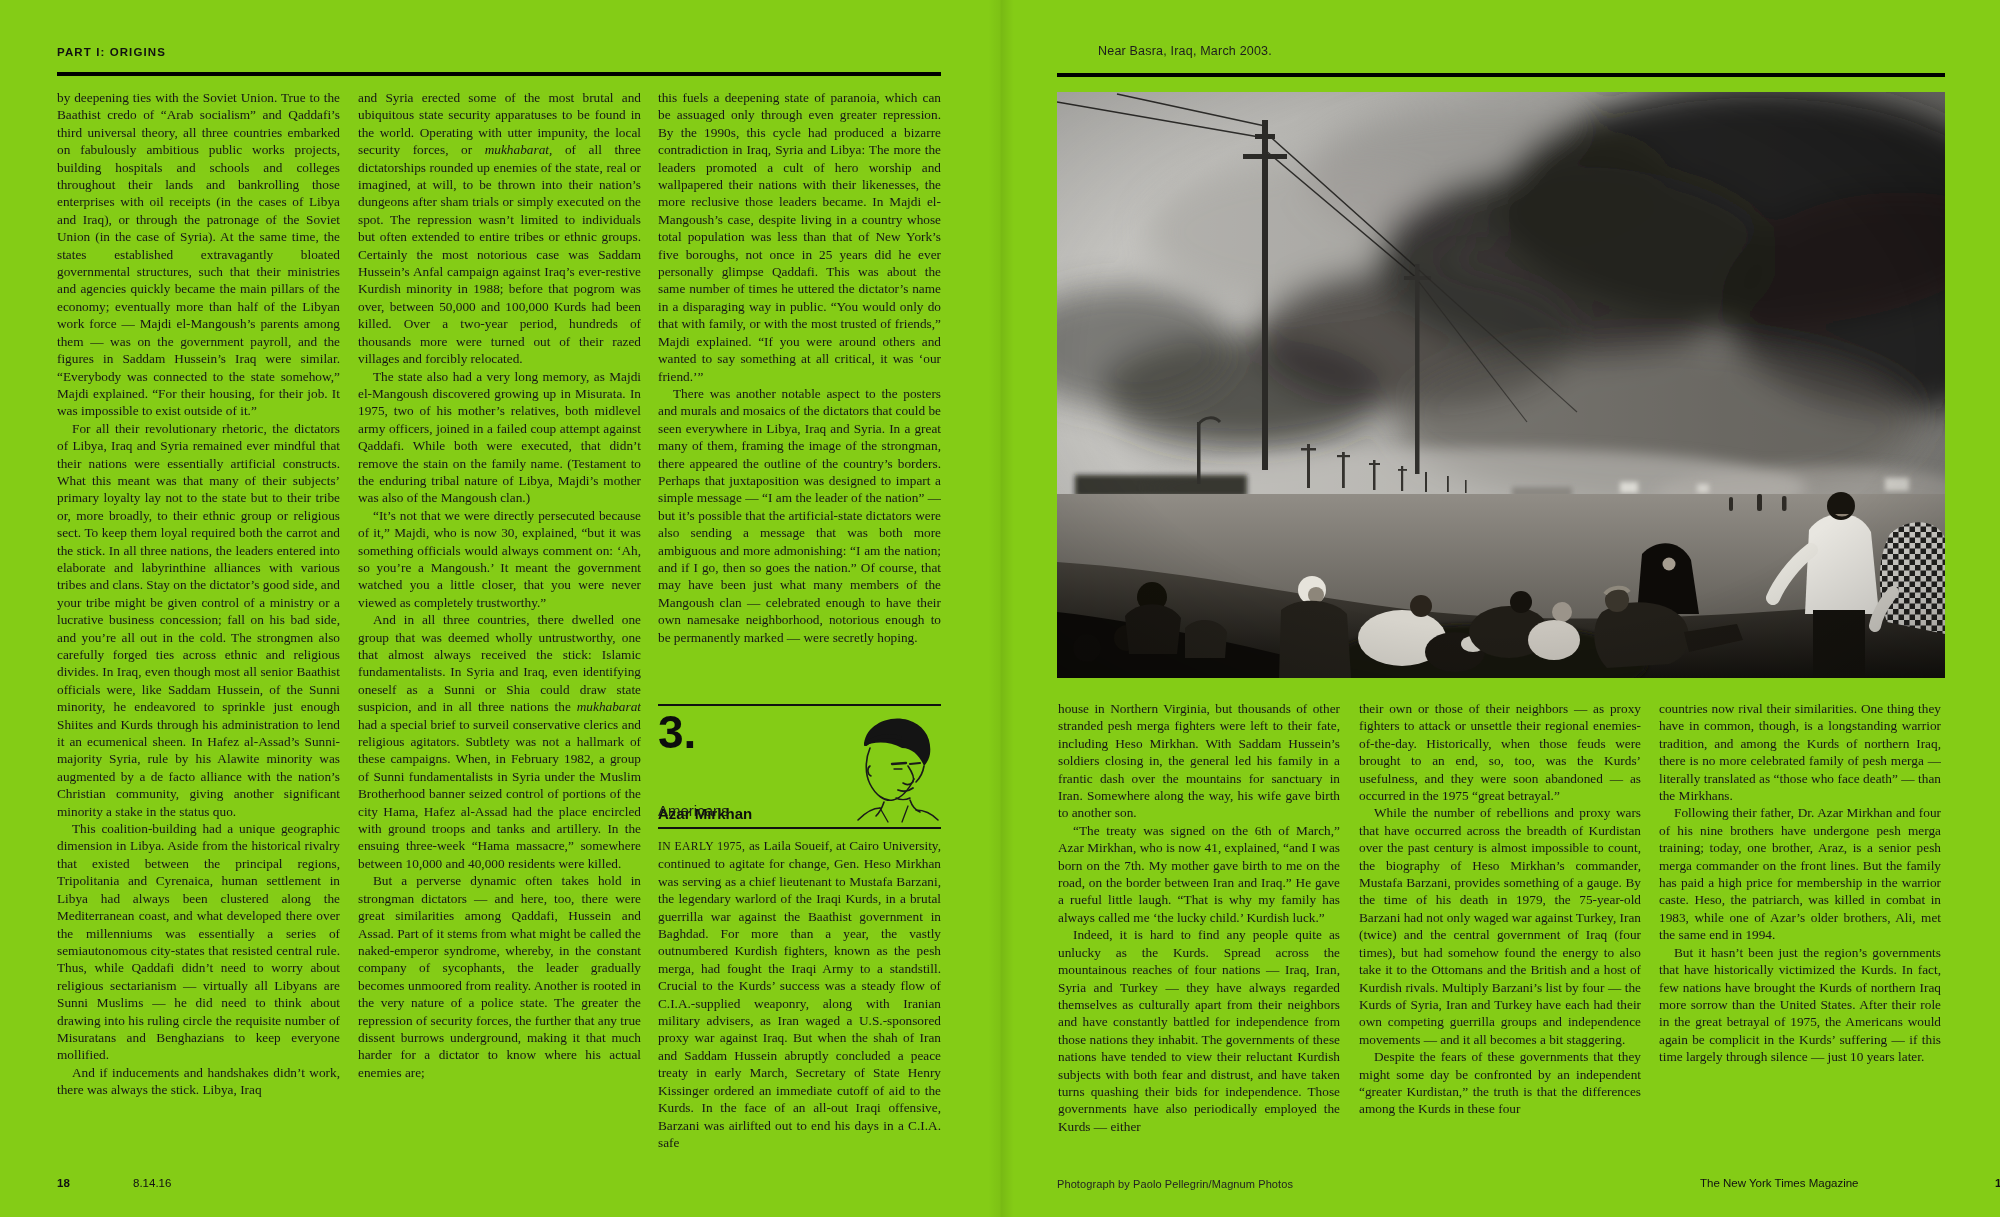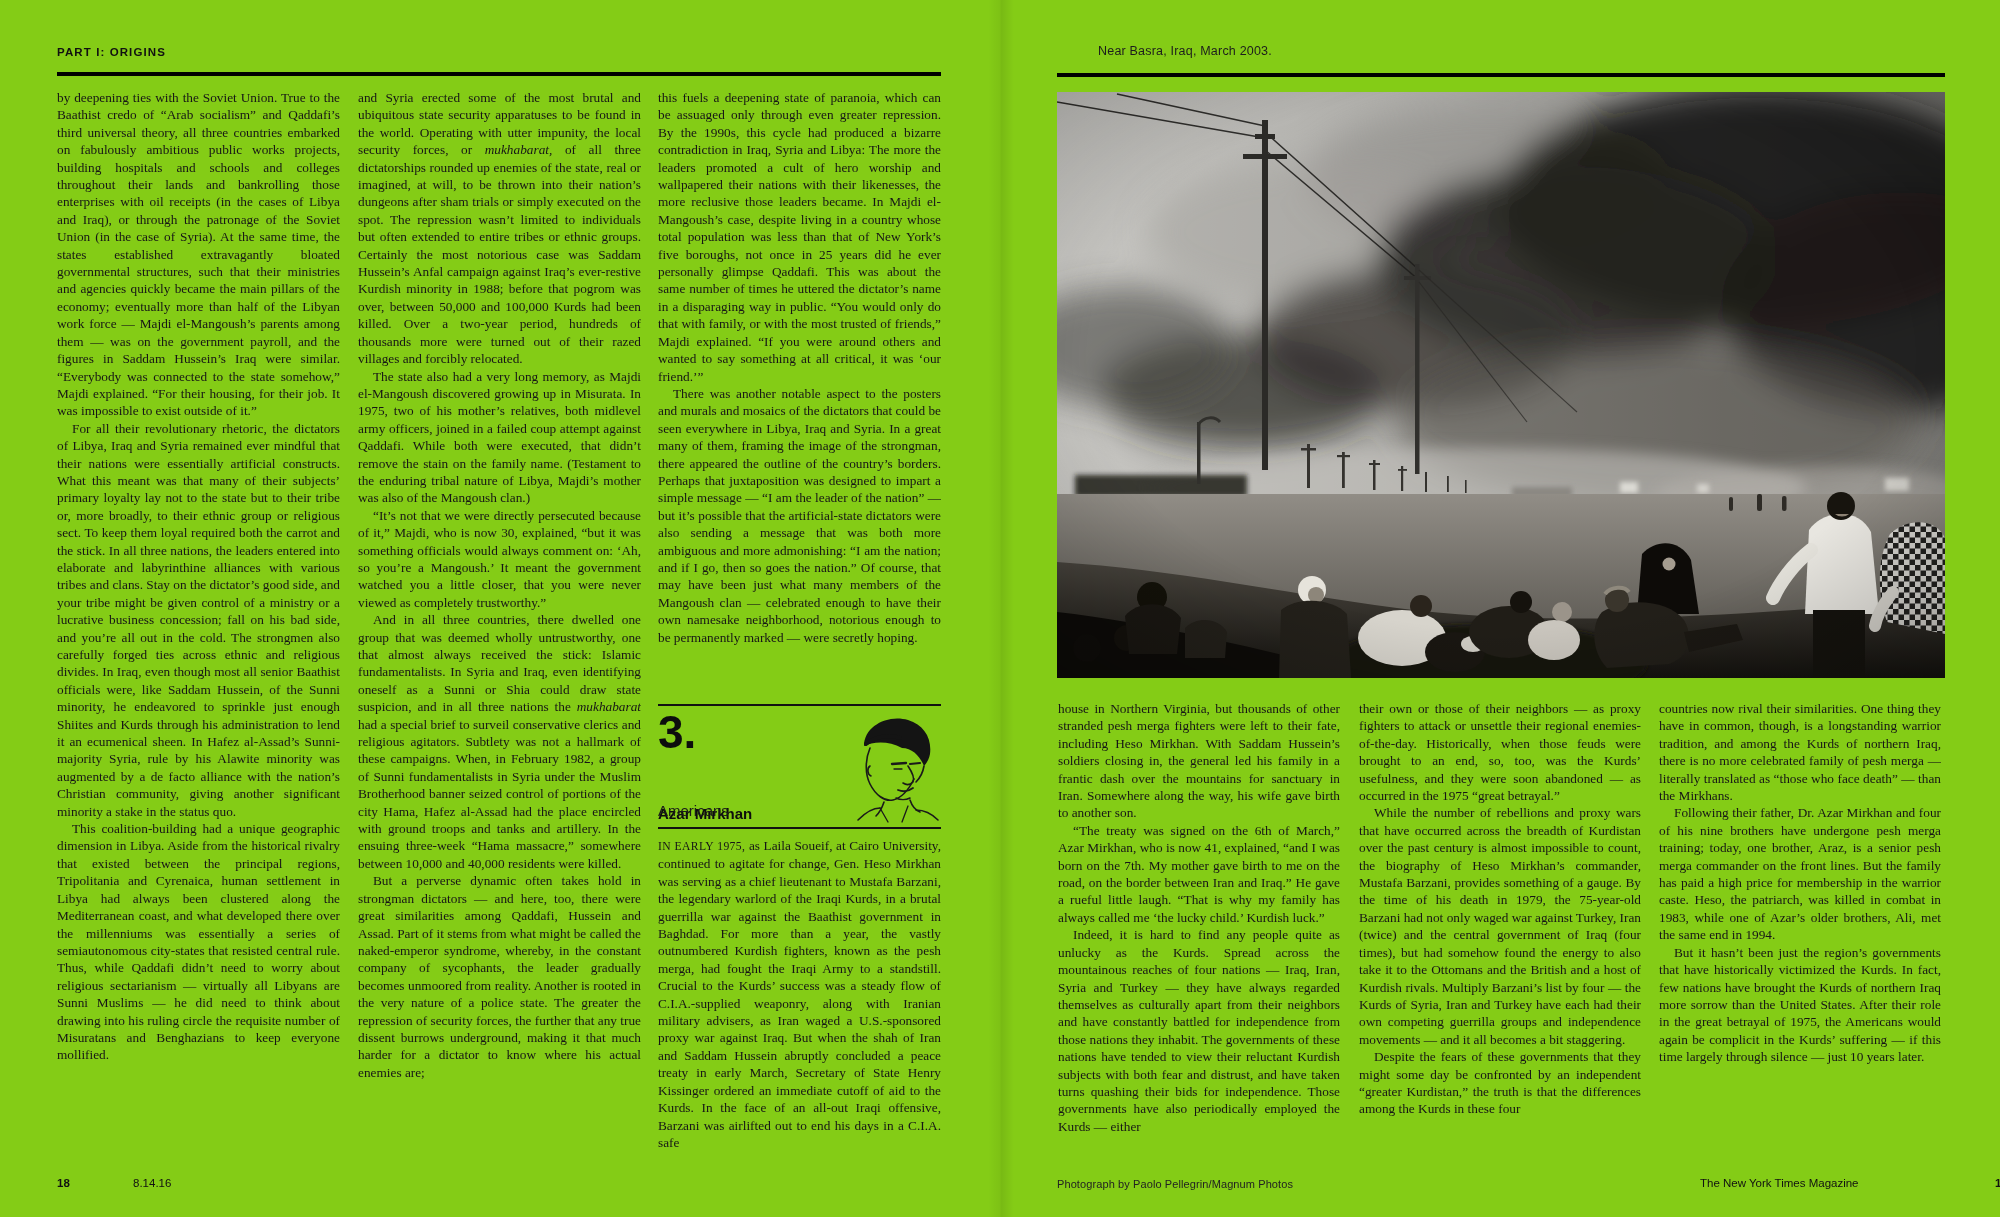--- a/index.html
+++ b/index.html
@@ -67,20 +67,21 @@
 
 <div class="spread">
 
   <div class="kicker" style="left:57px;top:46px;">PART I: ORIGINS</div>
   <div class="rule-heavy" style="left:57px;top:72px;width:884px;"></div>
 
   <div class="col" style="left:57px;top:89px;height:1072px;">
       <p class="ni">by deepening ties with the Soviet Union. True to the Baathist credo of “Arab socialism” and Qaddafi’s third universal theory, all three countries embarked on fabulously ambitious public works projects, building hospitals and schools and colleges throughout their lands and bankrolling those enterprises with oil receipts (in the cases of Libya and Iraq), or through the patronage of the Soviet Union (in the case of Syria). At the same time, the states established extravagantly bloated governmental structures, such that their ministries and agencies quickly became the main pillars of the economy; eventually more than half of the Libyan work force — Majdi el-Mangoush’s parents among them — was on the government payroll, and the figures in Saddam Hussein’s Iraq were similar. “Everybody was connected to the state somehow,” Majdi explained. “For their housing, for their job. It was impossible to exist outside of it.”</p>
       <p>For all their revolutionary rhetoric, the dictators of Libya, Iraq and Syria remained ever mindful that their nations were essentially artificial constructs. What this meant was that many of their subjects’ primary loyalty lay not to the state but to their tribe or, more broadly, to their ethnic group or religious sect. To keep them loyal required both the carrot and the stick. In all three nations, the leaders entered into elaborate and labyrinthine alliances with various tribes and clans. Stay on the dictator’s good side, and your tribe might be given control of a ministry or a lucrative business concession; fall on his bad side, and you’re all out in the cold. The strongmen also carefully forged ties across ethnic and religious divides. In Iraq, even though most all senior Baathist officials were, like Saddam Hussein, of the Sunni minority, he endeavored to sprinkle just enough Shiites and Kurds through his administration to lend it an ecumenical sheen. In Hafez al-Assad’s Sunni-majority Syria, rule by his Alawite minority was augmented by a de facto alliance with the nation’s Christian community, giving another significant minority a stake in the status quo.</p>
       <p>This coalition-building had a unique geographic dimension in Libya. Aside from the historical rivalry that existed between the principal regions, Tripolitania and Cyrenaica, human settlement in Libya had always been clustered along the Mediterranean coast, and what developed there over the millenniums was essentially a series of semiautonomous city-states that resisted central rule. Thus, while Qaddafi didn’t need to worry about religious sectarianism — virtually all Libyans are Sunni Muslims — he did need to think about drawing into his ruling circle the requisite number of Misuratans and Benghazians to keep everyone mollified.</p>
+      <p>And if inducements and handshakes didn’t work, there was always the stick. Libya, Iraq</p>
     </div>
   <div class="col" style="left:358px;top:89px;height:1072px;">
       <p class="ni">and Syria erected some of the most brutal and ubiquitous state security apparatuses to be found in the world. Operating with utter impunity, the local security forces, or <em>mukhabarat,</em> of all three dictatorships rounded up enemies of the state, real or imagined, at will, to be thrown into their nation’s dungeons after sham trials or simply executed on the spot. The repression wasn’t limited to individuals but often extended to entire tribes or ethnic groups. Certainly the most notorious case was Saddam Hussein’s Anfal campaign against Iraq’s ever-restive Kurdish minority in 1988; before that pogrom was over, between 50,000 and 100,000 Kurds had been killed. Over a two-year period, hundreds of thousands more were turned out of their razed villages and forcibly relocated.</p>
       <p>The state also had a very long memory, as Majdi el-Mangoush discovered growing up in Misurata. In 1975, two of his mother’s relatives, both midlevel army officers, joined in a failed coup attempt against Qaddafi. While both were executed, that didn’t remove the stain on the family name. (Testament to the enduring tribal nature of Libya, Majdi’s mother was also of the Mangoush clan.)</p>
       <p>“It’s not that we were directly persecuted because of it,” Majdi, who is now 30, explained, “but it was something officials would always comment on: ‘Ah, so you’re a Mangoush.’ It meant the government watched you a little closer, that you were never viewed as completely trustworthy.”</p>
       <p>And in all three countries, there dwelled one group that was deemed wholly untrustworthy, one that almost always received the stick: Islamic fundamentalists. In Syria and Iraq, even identifying oneself as a Sunni or Shia could draw state suspicion, and in all three nations the <em>mukhabarat</em> had a special brief to surveil conservative clerics and religious agitators. Subtlety was not a hallmark of these campaigns. When, in February 1982, a group of Sunni fundamentalists in Syria under the Muslim Brotherhood banner seized control of portions of the city Hama, Hafez al-Assad had the place encircled with ground troops and tanks and artillery. In the ensuing three-week “Hama massacre,” somewhere between 10,000 and 40,000 residents were killed.</p>
       <p>But a perverse dynamic often takes hold in strongman dictators — and here, too, there were great similarities among Qaddafi, Hussein and Assad. Part of it stems from what might be called the naked-emperor syndrome, whereby, in the constant company of sycophants, the leader gradually becomes unmoored from reality. Another is rooted in the very nature of a police state. The greater the repression of security forces, the further that any true dissent burrows underground, making it that much harder for a dictator to know where his actual enemies are;</p>
     </div>
   <div class="col" style="left:658px;top:89px;height:608px;">
       <p class="ni">this fuels a deepening state of paranoia, which can be assuaged only through even greater repression. By the 1990s, this cycle had produced a bizarre contradiction in Iraq, Syria and Libya: The more the leaders promoted a cult of hero worship and wallpapered their nations with their likenesses, the more reclusive those leaders became. In Majdi el-Mangoush’s case, despite living in a country whose total population was less than that of New York’s five boroughs, not once in 25 years did he ever personally glimpse Qaddafi. This was about the same number of times he uttered the dictator’s name in a disparaging way in public. “You would only do that with family, or with the most trusted of friends,” Majdi explained. “If you were around others and wanted to say something at all critical, it was ‘our friend.’”</p>

